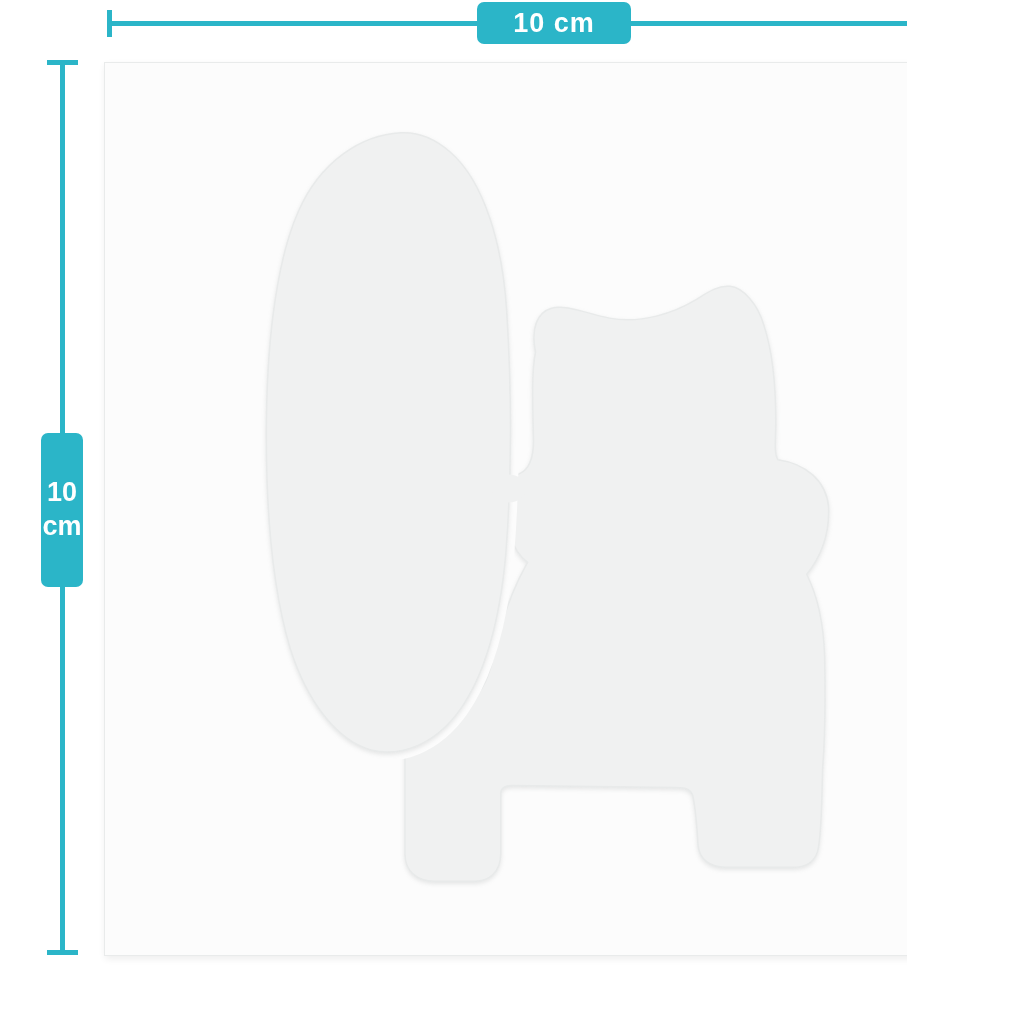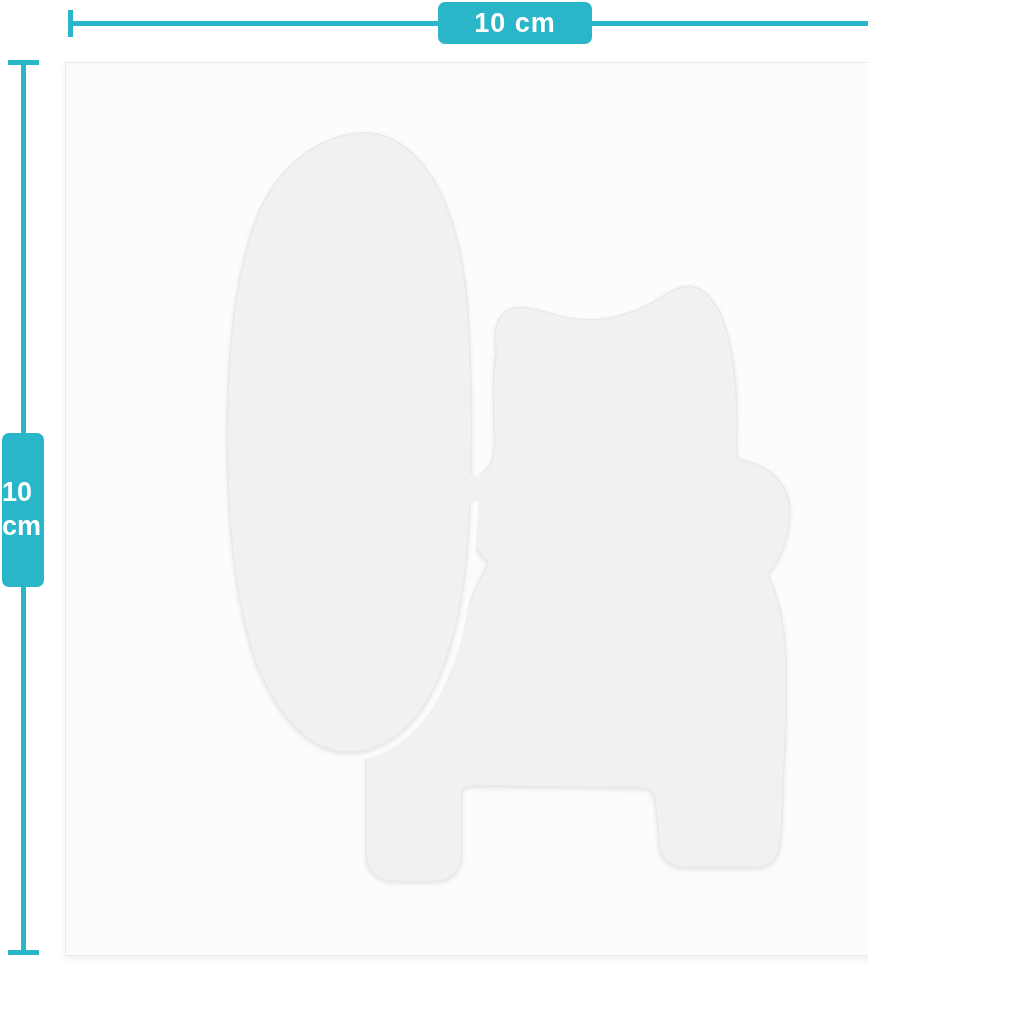--- a/index.html
+++ b/index.html
@@ -7,20 +7,21 @@
     padding: 0;
     background: #ffffff;
     font-family: "Liberation Sans", sans-serif;
   }
   .stage {
     position: relative;
     width: 868px;
     height: 1024px;
     background: #ffffff;
     overflow: hidden;
+    margin-left: 39px;
   }
   
   .canvas {
     position: absolute;
     left: 65px;
     top: 62px;
     width: 896px;
     height: 894px;
     background: #fcfcfc;
     border: 1px solid #e9ebeb;
@@ -74,21 +75,21 @@
   .v-cap.top    { top: 60px; }
   .v-cap.bottom { top: 950px; }
   .v-badge {
     position: absolute;
     left: 2px; top: 433px;
     width: 42px; height: 154px;
     background: #2bb5c8;
     border-radius: 7px;
     display: flex;
     flex-direction: column;
-    align-items: flex-start;
+    align-items: center;
     justify-content: center;
     color: #ffffff;
     font-size: 27px;
     font-weight: bold;
     line-height: 1.25;
   }
 </style>
 </head>
 <body>
 

